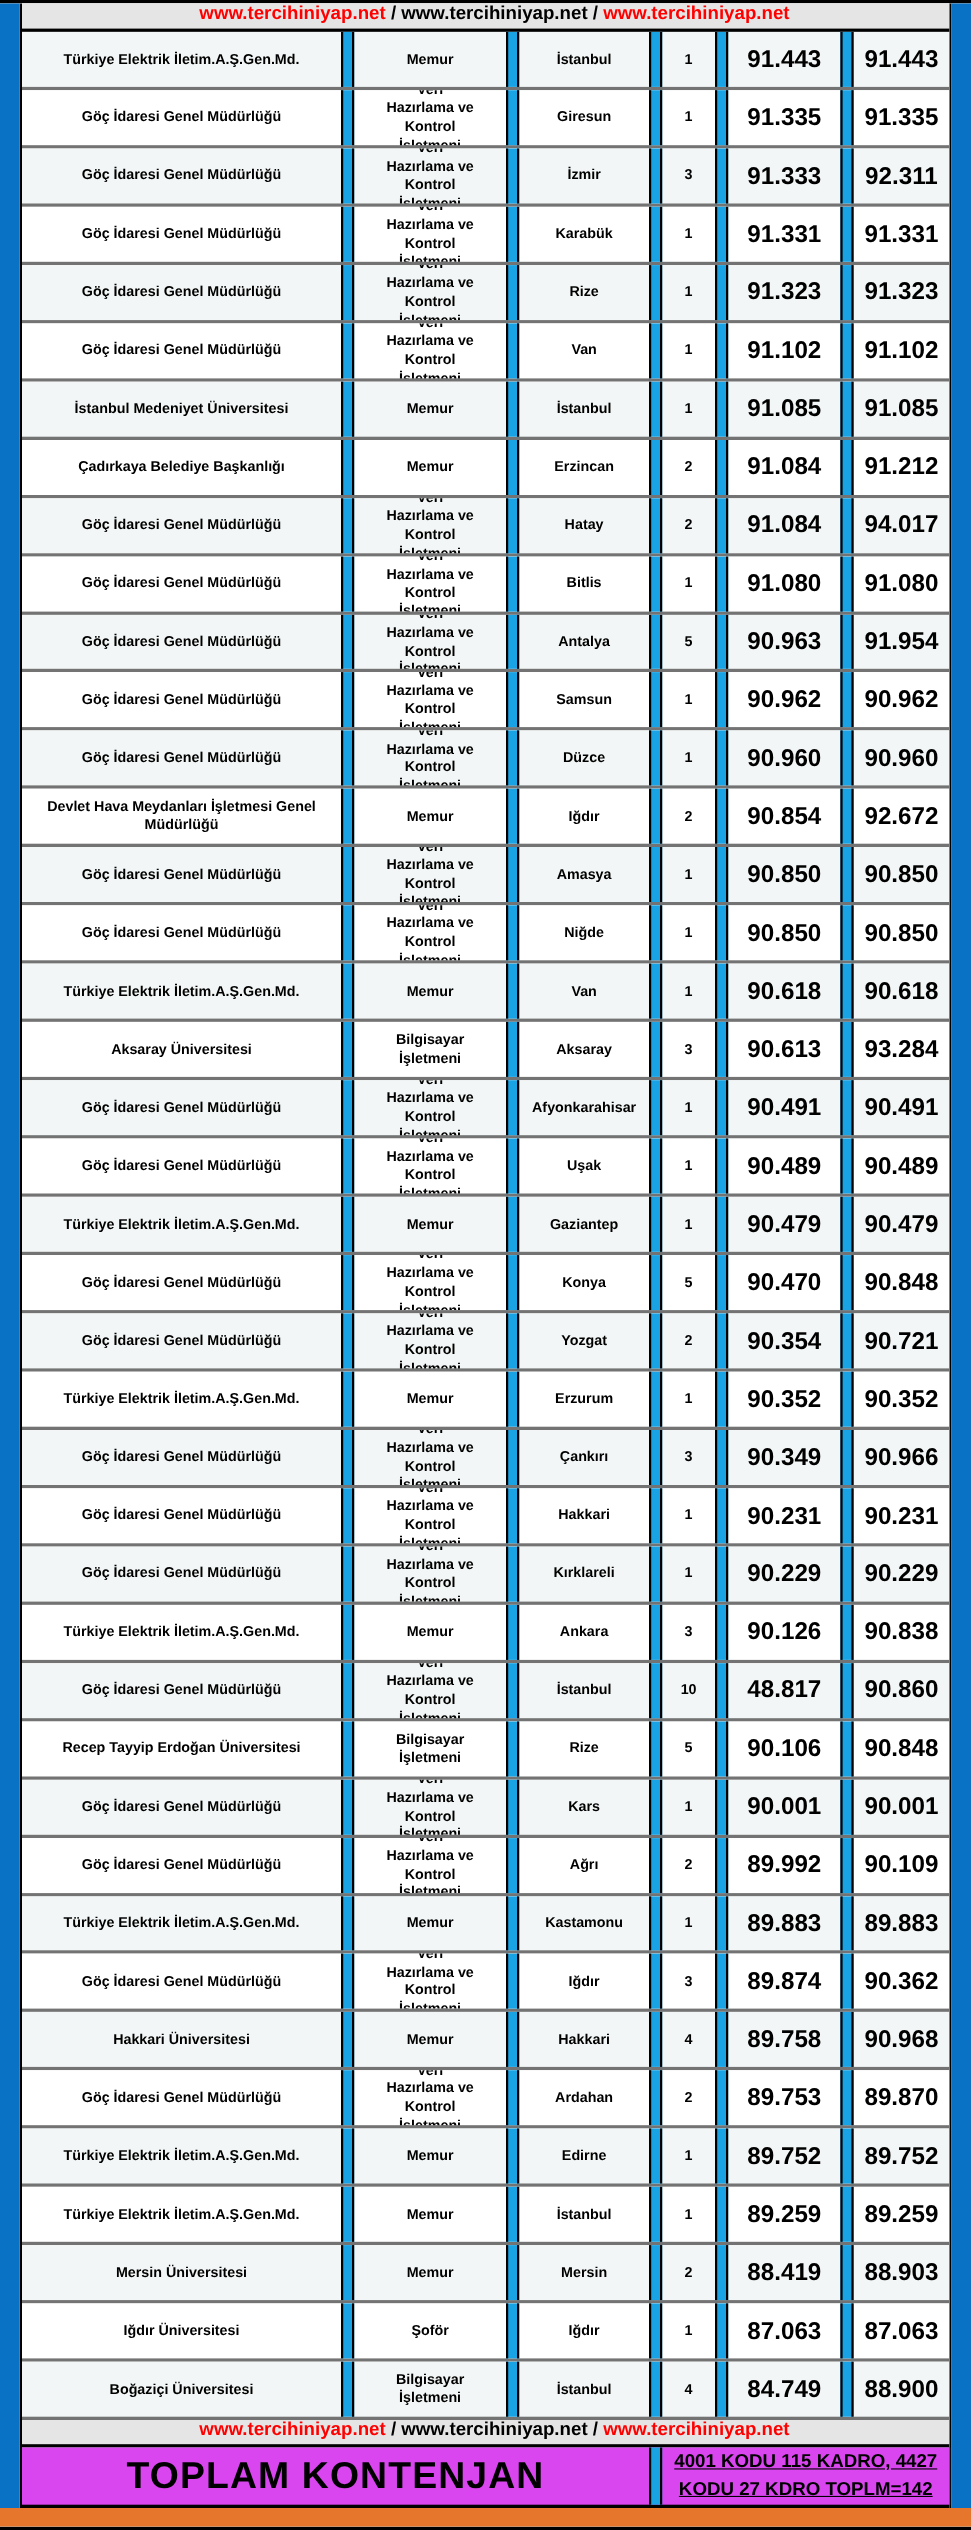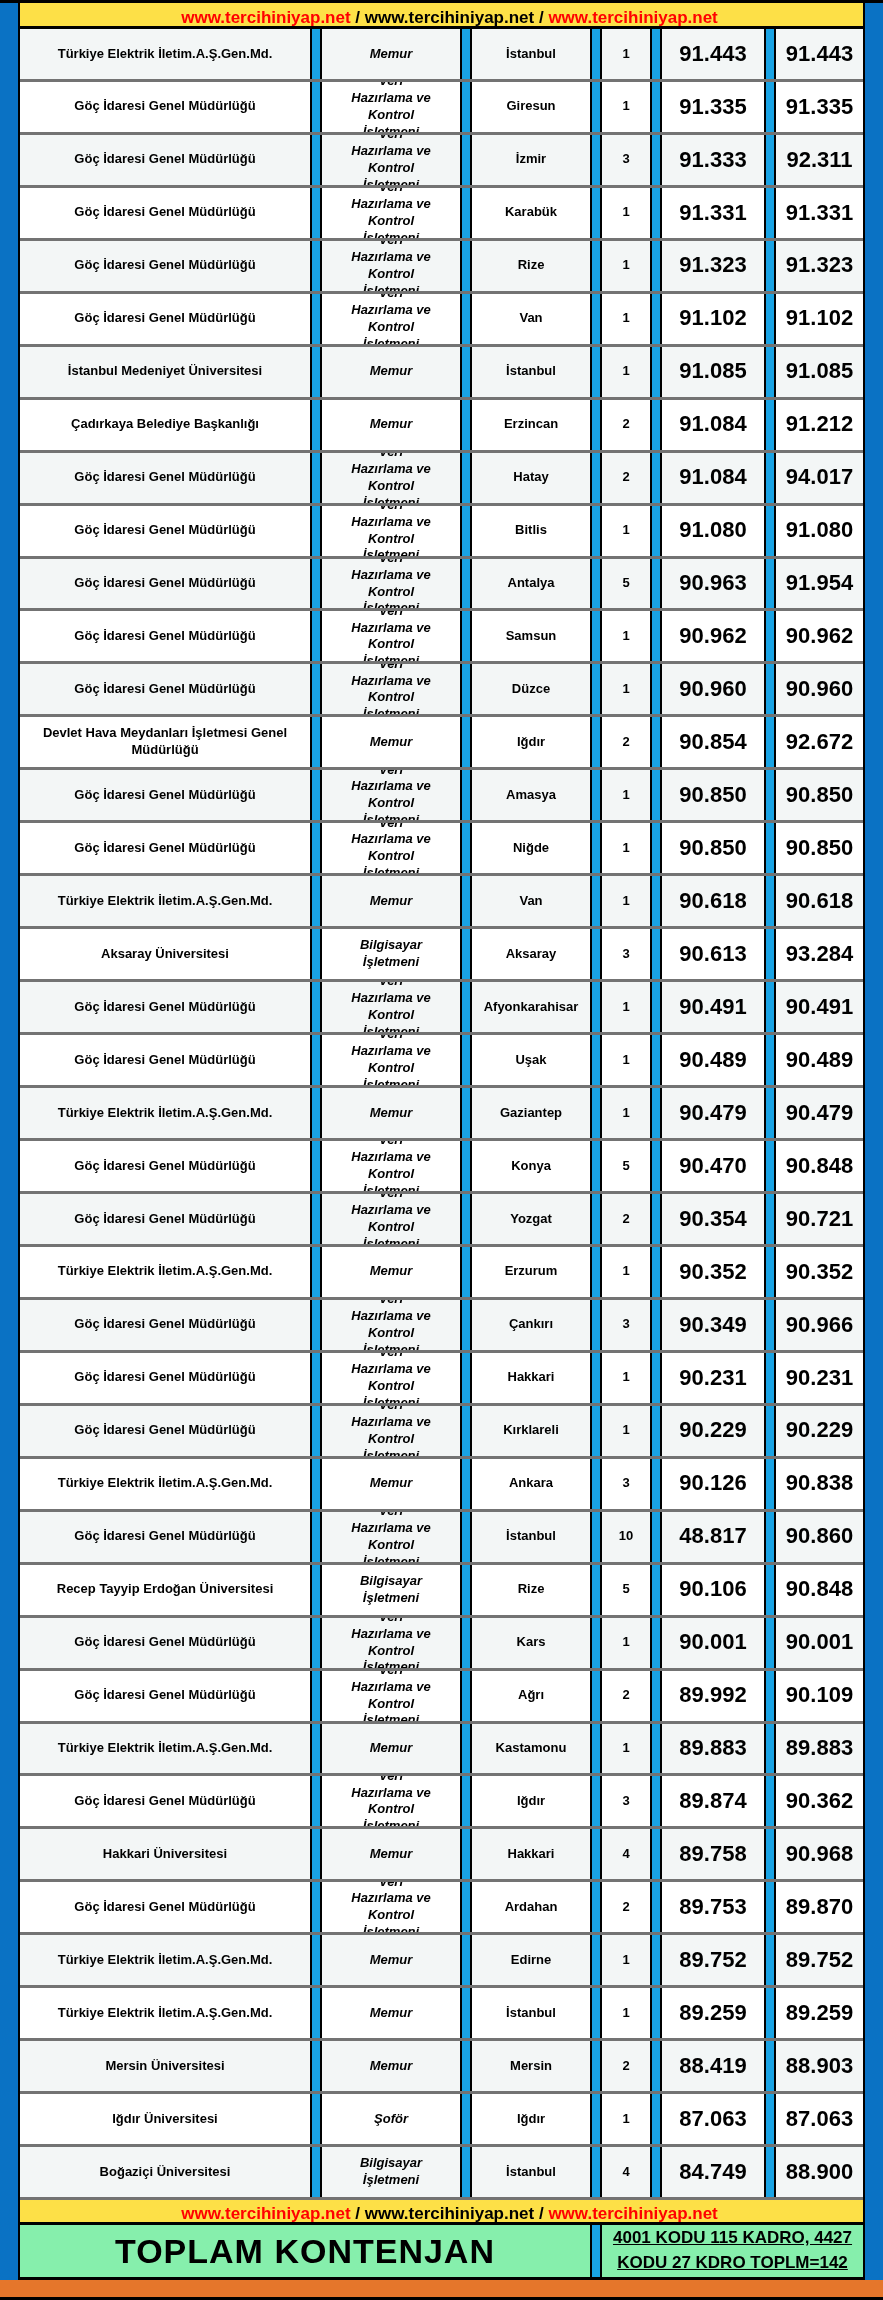--- a/index.html
+++ b/index.html
@@ -26,24 +26,24 @@
     display: flex;
     flex-direction: column;
     border-left: 2px solid #000;
     border-right: 2px solid #000;
     min-width: 0;
     background: #fff;
   }
   .banner {
     height: 26px;
     flex: 0 0 26px;
-    background: #fde047;
+    background: #e5e5e5;
     border-bottom: 3px solid #000;
     display: flex;
-    align-items: flex-end;
+    align-items: flex-start;
     justify-content: center;
     font-size: 17px;
     line-height: 1;
     padding-left: 16px;
   }
   .banner.footer { height: 25px; flex: 0 0 25px; }
   .banner .url.red { color: #FF0000; }
   .banner .url.black { color: #000; }
   .banner .sep { white-space: pre; color: #000; }
   .table-body { flex: 1; display: flex; flex-direction: column; min-height: 0; }
@@ -65,30 +65,30 @@
   .cell {
     display: flex;
     align-items: center;
     justify-content: center;
     text-align: center;
     font-size: 13px;
     line-height: 1.3;
     padding: 2px 4px;
     overflow: hidden;
   }
-  .cell.position { padding: 2px 26px; font-style: italic; }
+  .cell.position { padding: 2px 26px; }
   .cell.count { font-size: 13px; }
   .cell.score1, .cell.score2 { font-size: 22px; }
   .summary-row {
     height: 55px;
     flex: 0 0 55px;
     display: grid;
     grid-template-columns: 570px 12px 1fr;
     border-bottom: 3px solid #000;
-    background: #86efac;
+    background: #d946ef;
   }
   .summary-label {
     display: flex;
     align-items: center;
     justify-content: center;
     font-size: 34px;
     letter-spacing: 1px;
   }
   .summary-note {
     display: flex;

